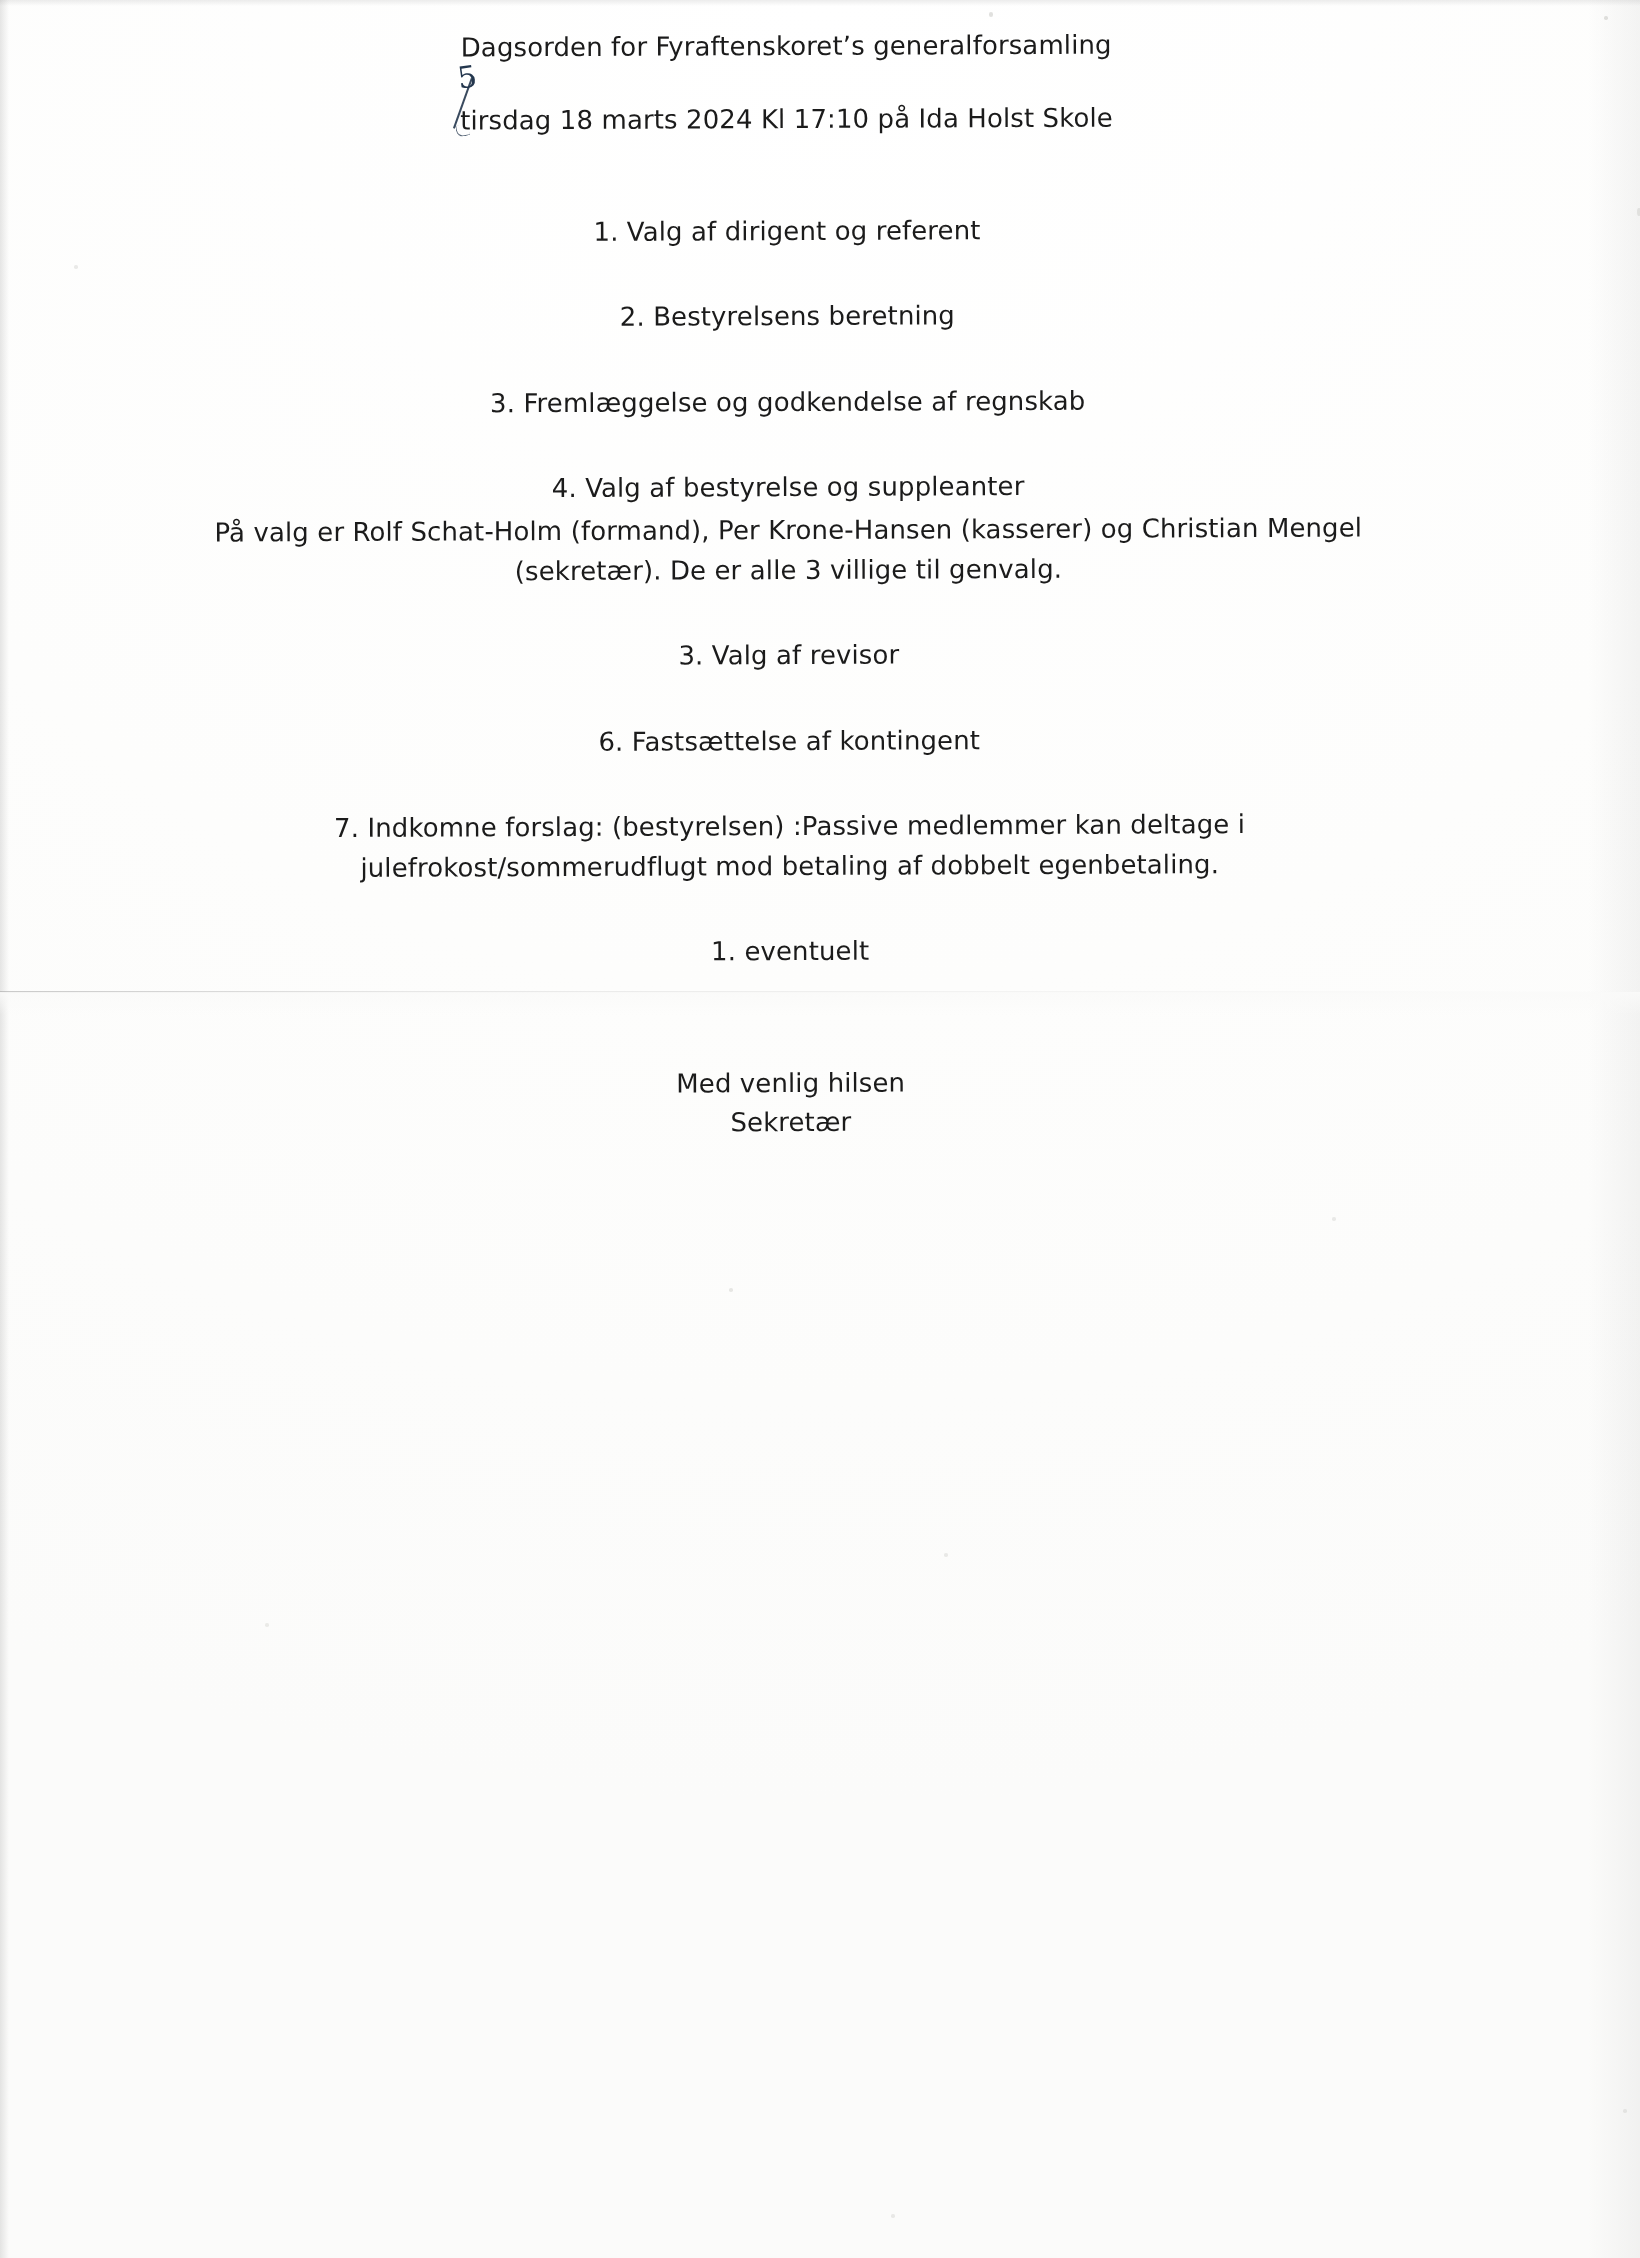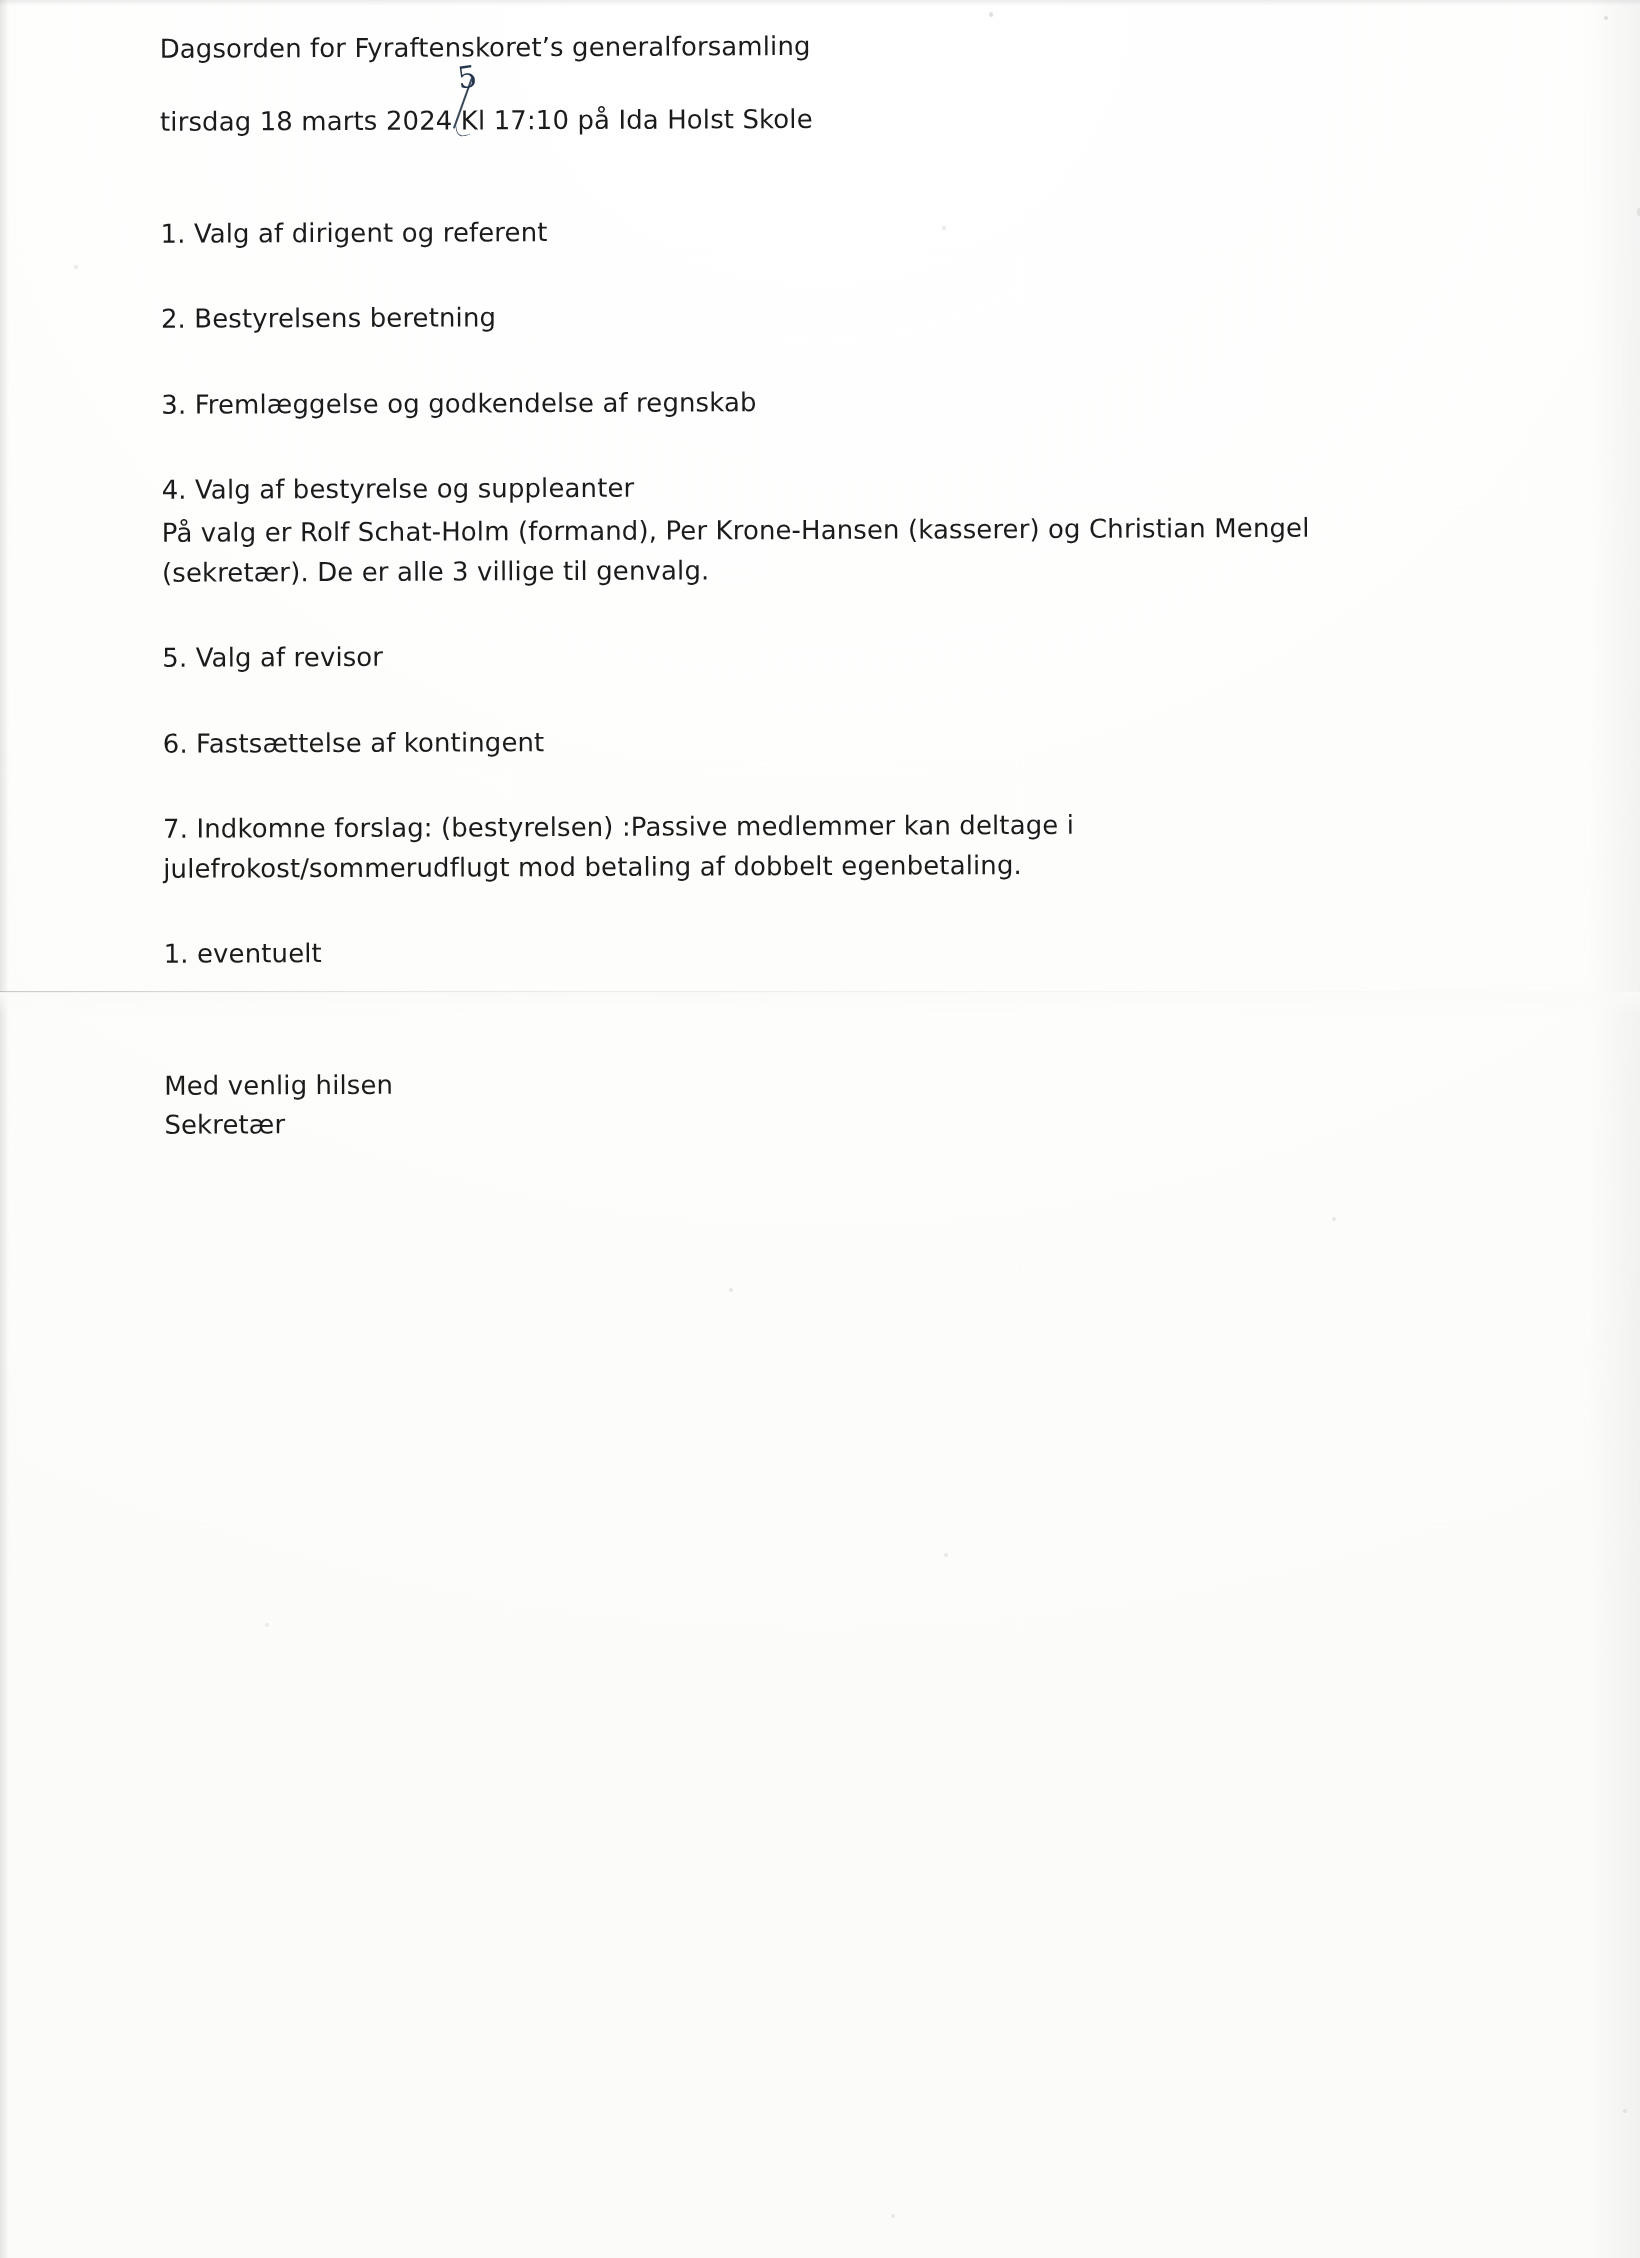--- a/index.html
+++ b/index.html
@@ -15,20 +15,21 @@
     overflow: hidden;
     font-family: "DejaVu Sans", sans-serif;
   }
 
   
   .page {
     position: absolute;
     inset: 0;
     background:
       radial-gradient(120% 80% at 50% 0%, #ffffff 0%, #fdfdfc 55%, #fbfbfa 100%);
+    text-align: center;
   }
 
   
   .scan-left-edge {
     position: absolute;
     left: 0;
     top: 0;
     width: 8.8px;
     height: 2258px;
     background: linear-gradient(to right, rgba(120,120,120,0.18), rgba(255,255,255,0));
@@ -203,21 +204,21 @@
         <div class="item">
           <span>3. Fremlæggelse og godkendelse af regnskab</span>
         </div>
 
         <div class="item">
           <span>4. Valg af bestyrelse og suppleanter</span>
           <span class="sub">På valg er Rolf Schat-Holm (formand), Per Krone-Hansen (kasserer) og Christian Mengel (sekretær). De er alle 3 villige til genvalg.</span>
         </div>
 
         <div class="item">
-          <span>5. Valg af revisor</span>
+          <span>3. Valg af revisor</span>
         </div>
 
         <div class="item">
           <span>6. Fastsættelse af kontingent</span>
         </div>
 
         <div class="item">
           <span>7. Indkomne forslag: (bestyrelsen) :Passive medlemmer kan deltage i julefrokost/sommerudflugt mod betaling af dobbelt egenbetaling.</span>
         </div>
 

